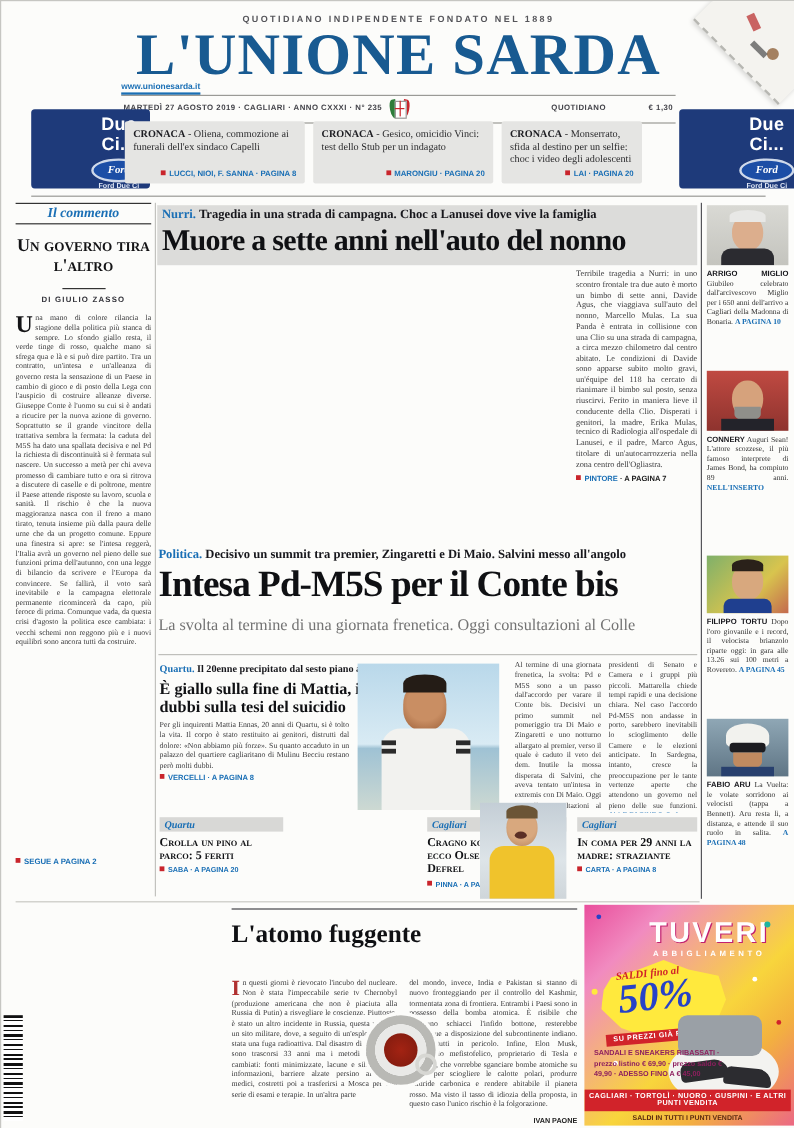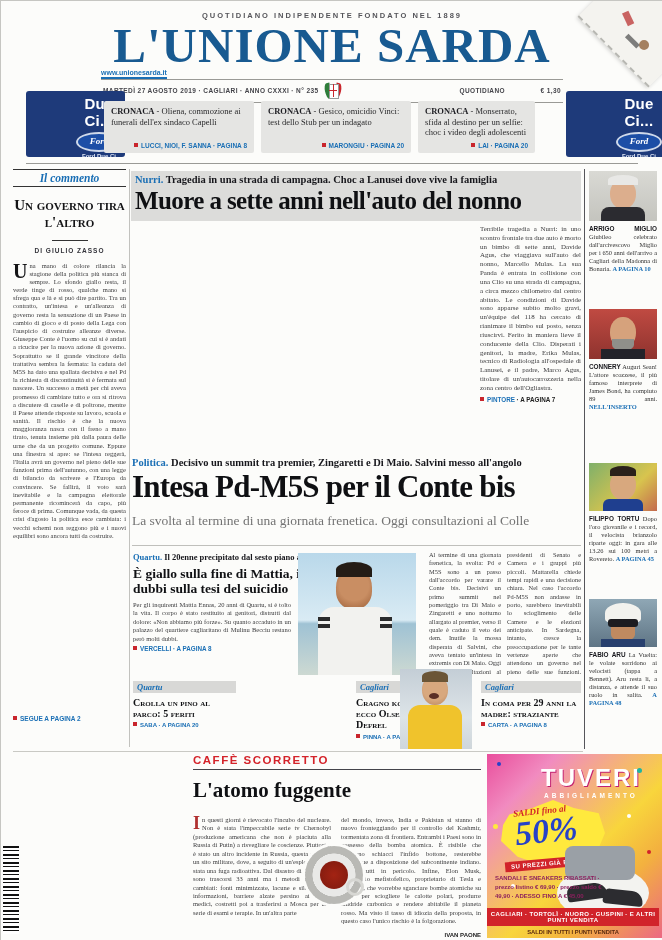--- a/index.html
+++ b/index.html
@@ -304,21 +304,20 @@
     <span class="nm">FABIO ARU</span>
     <span>La Vuelta: le volate sorridono ai velocisti (tappa a Bennett). Aru resta lì, a distanza, e attende il suo ruolo in salita.</span>
     <span class="pgref">A PAGINA 48</span>
   </div>
 
   <div class="abs rule" style="top:750px;left:12px;width:570px;height:1px;background:#c9c9c4;"></div>
 
   <div id="barcode" class="abs"></div>
 
   <div id="caffe" class="abs">
-    <div class="hd">CAFFÈ SCORRETTO</div>
     <div class="hrule"></div>
     <div class="ttl">L'atomo fuggente</div>
     <div class="cafcol first jtext" style="left:0;width:138px;">In questi giorni è rievocato l'incubo del nucleare. Non è stata l'impeccabile serie tv Chernobyl (produzione americana che non è piaciuta alla Russia di Putin) a risvegliare le coscienze. Piuttosto, è stato un altro incidente in Russia, questa volta in un sito militare, dove, a seguito di un'esplosione, c'è stata una fuga radioattiva. Dal disastro di Chernobyl sono trascorsi 33 anni ma i metodi non sono cambiati: fonti minimizzate, lacune e silenzi sulle informazioni, barriere alzate persino ai propri medici, costretti poi a trasferirsi a Mosca per una serie di esami e terapie. In un'altra parte</div>
     <div class="cafcol jtext" style="left:148px;width:140px;">del mondo, invece, India e Pakistan si stanno di nuovo fronteggiando per il controllo del Kashmir, tormentata zona di frontiera. Entrambi i Paesi sono in possesso della bomba atomica. È risibile che qualcuno schiacci l'infido bottone, resterebbe comunque a disposizione del subcontinente indiano. Siamo tutti in pericolo. Infine, Elon Musk, miliardario mefistofelico, proprietario di Tesla e Space X, che vorrebbe sganciare bombe atomiche su Marte per sciogliere le calotte polari, produrre anidride carbonica e rendere abitabile il pianeta rosso. Ma visto il tasso di idiozia della proposta, in questo caso l'unico rischio è la folgorazione.</div>
     <div id="cup">
         <div class="coffee"></div>
         <div class="handle"></div>
       </div>
     <div class="sign">IVAN PAONE</div>
   </div>

